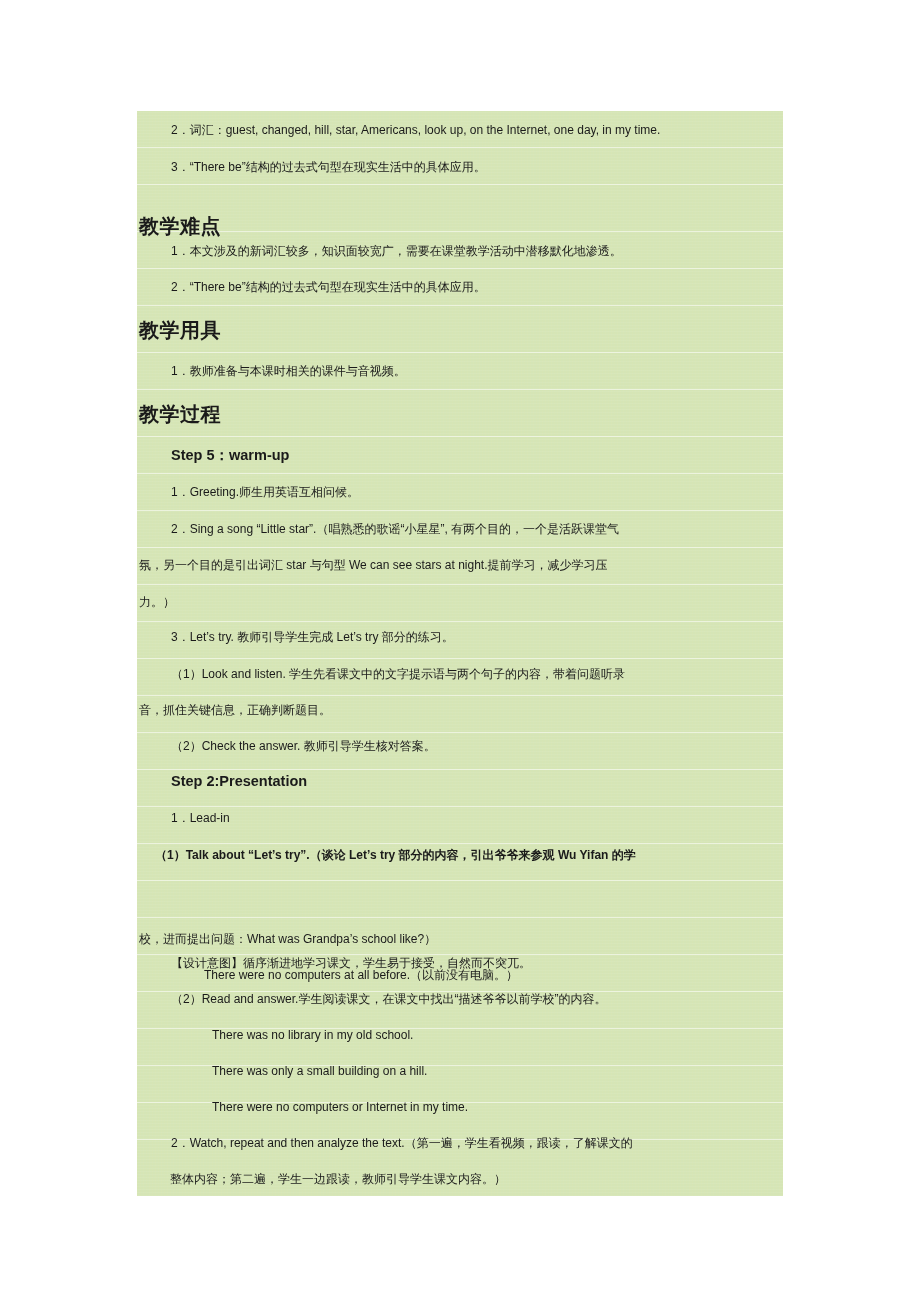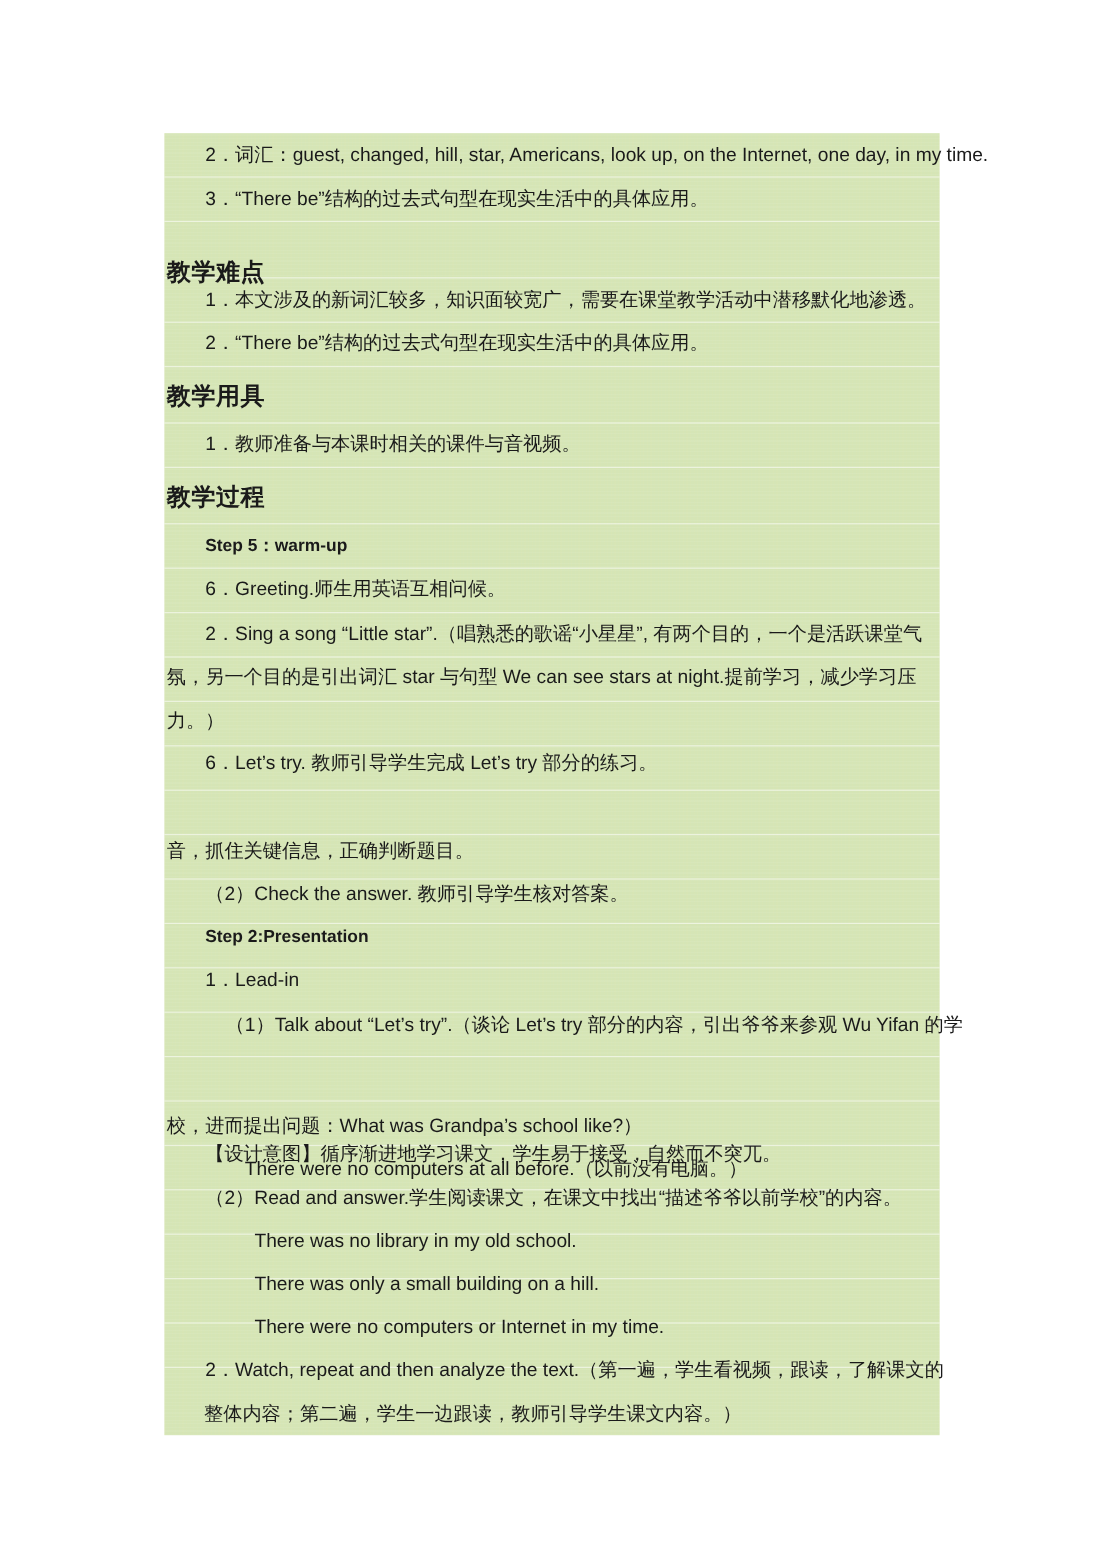--- a/index.html
+++ b/index.html
@@ -23,21 +23,21 @@
       height: 1085px;
       background-color: #d5e5b6;
       background-image:
         repeating-linear-gradient(0deg, rgba(255,255,255,0.06) 0px, rgba(255,255,255,0.06) 1px, transparent 1px, transparent 3px),
         repeating-linear-gradient(90deg, rgba(230,230,170,0.10) 0px, rgba(230,230,170,0.10) 1px, transparent 1px, transparent 3px);
     }
     .line {
       position: absolute;
       left: 0;
       white-space: nowrap;
-      font-size: 16px;
+      font-size: 12px;
       line-height: 20px;
       letter-spacing: 0px;
     }
     .band-sep {
       position: absolute;
       left: 0;
       width: 646px;
       height: 1px;
       background: rgba(255,255,255,0.55);
     }
@@ -92,31 +92,32 @@
   <div class="line heading" style="left:2px; top:86px;margin-top:16px;">教学难点</div>
   <div class="line" style="left:34px; top:130px;">1．本文涉及的新词汇较多，知识面较宽广，需要在课堂教学活动中潜移默化地渗透。</div>
   <div class="line" style="left:34px; top:166px;">2．“There be”结构的过去式句型在现实生活中的具体应用。</div>
 
   <div class="line heading" style="left:2px; top:206px;">教学用具</div>
   <div class="line" style="left:34px; top:250px;">1．教师准备与本课时相关的课件与音视频。</div>
 
   <div class="line heading" style="left:2px; top:290px;">教学过程</div>
 
   <div class="line step" style="left:34px; top:334px;">Step 5：warm-up</div>
-  <div class="line" style="left:34px; top:371px;">6．Greeting.师生用英语互相问候。</div>
+  <div class="line" style="left:34px; top:371px;">1．Greeting.师生用英语互相问候。</div>
   <div class="line" style="left:34px; top:408px;">2．Sing a song “Little star”.（唱熟悉的歌谣“小星星”, 有两个目的，一个是活跃课堂气</div>
   <div class="line" style="left:2px; top:444px;">氛，另一个目的是引出词汇 star 与句型 We can see stars at night.提前学习，减少学习压</div>
   <div class="line" style="left:2px; top:481px;">力。）</div>
-  <div class="line" style="left:34px; top:516px;">6．Let’s try. 教师引导学生完成 Let’s try  部分的练习。</div>
+  <div class="line" style="left:34px; top:516px;">3．Let’s try. 教师引导学生完成 Let’s try  部分的练习。</div>
+  <div class="line" style="left:34px; top:553px;">（1）Look and listen. 学生先看课文中的文字提示语与两个句子的内容，带着问题听录</div>
   <div class="line" style="left:2px; top:589px;">音，抓住关键信息，正确判断题目。</div>
   <div class="line" style="left:34px; top:625px;">（2）Check the answer. 教师引导学生核对答案。</div>
 
   <div class="line step" style="left:34px; top:660px;">Step 2:Presentation</div>
   <div class="line" style="left:34px; top:697px;">1．Lead-in</div>
-  <div class="line" style="left:51px; top:734px;">（1）Talk about “Let’s try”.（谈论 Let’s try 部分的内容，引出爷爷来参观 Wu Yifan 的学</div>
+  <div class="line" style="left:18px; top:734px;font-weight:bold;">（1）Talk about “Let’s try”.（谈论 Let’s try 部分的内容，引出爷爷来参观 Wu Yifan 的学</div>
   <div class="line" style="left:2px; top:770px;margin-top:48px;">校，进而提出问题：What was Grandpa’s school like?）</div>
   <div class="line" style="left:67px; top:806px;margin-top:48px;">There were no computers at all before.（以前没有电脑。）</div>
   <div class="line" style="left:34px; top:842px;">【设计意图】循序渐进地学习课文，学生易于接受，自然而不突兀。</div>
   <div class="line" style="left:34px; top:878px;">（2）Read and answer.学生阅读课文，在课文中找出“描述爷爷以前学校”的内容。</div>
   <div class="line" style="left:75px; top:950px;">There was only a small building on a hill.</div>
   <div class="line" style="left:75px; top:914px;">There was no library in my old school.</div>
   <div class="line" style="left:75px; top:986px;">There were no computers or Internet in my time.</div>
   <div class="line" style="left:34px; top:1022px;">2．Watch, repeat and then analyze the text.（第一遍，学生看视频，跟读，了解课文的</div>
   <div class="line" style="left:2px; top:1058px;margin-left:31px;">整体内容；第二遍，学生一边跟读，教师引导学生课文内容。）</div>
 

